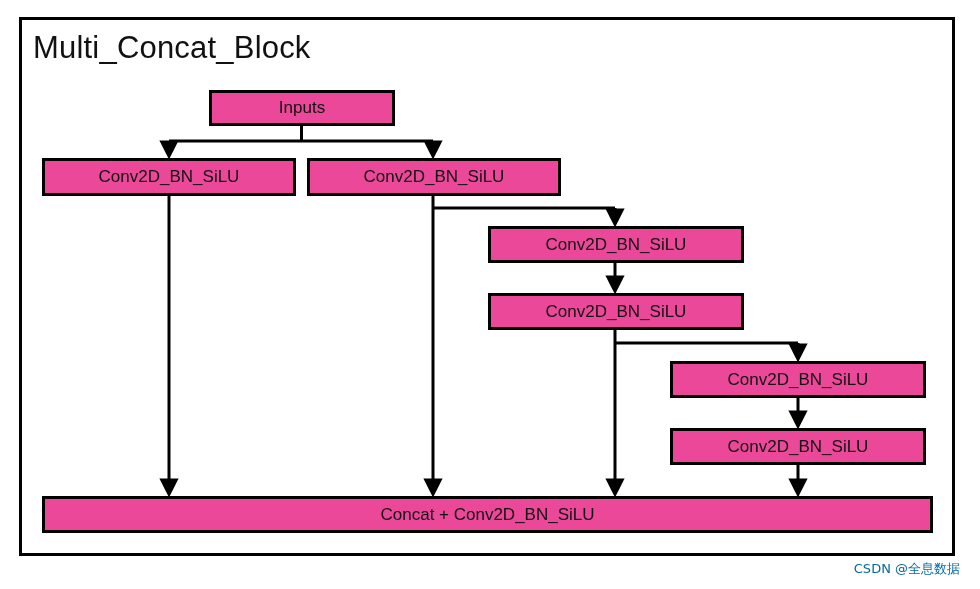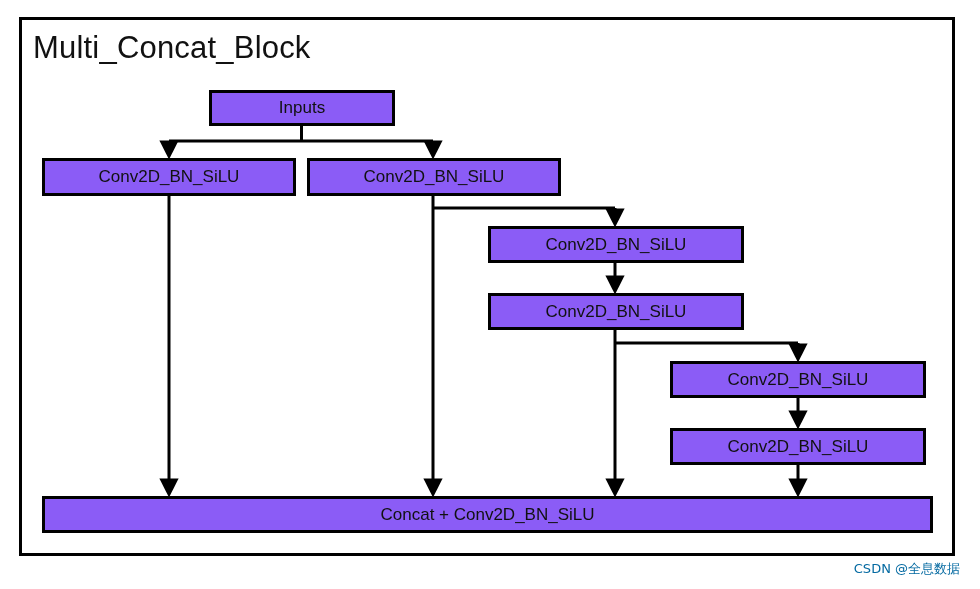--- a/index.html
+++ b/index.html
@@ -35,21 +35,21 @@
     font-size: 31px;
     line-height: 40px;
     color: #111111;
     letter-spacing: 0.2px;
     white-space: nowrap;
   }
   .node {
     position: absolute;
     box-sizing: border-box;
     border: 3px solid #000000;
-    background: #8b5cf6;
+    background: #ec4899;
     display: flex;
     align-items: center;
     justify-content: center;
     font-size: 17px;
     color: #111111;
     white-space: nowrap;
   }
   #svg-edges {
     position: absolute;
     left: 0;

